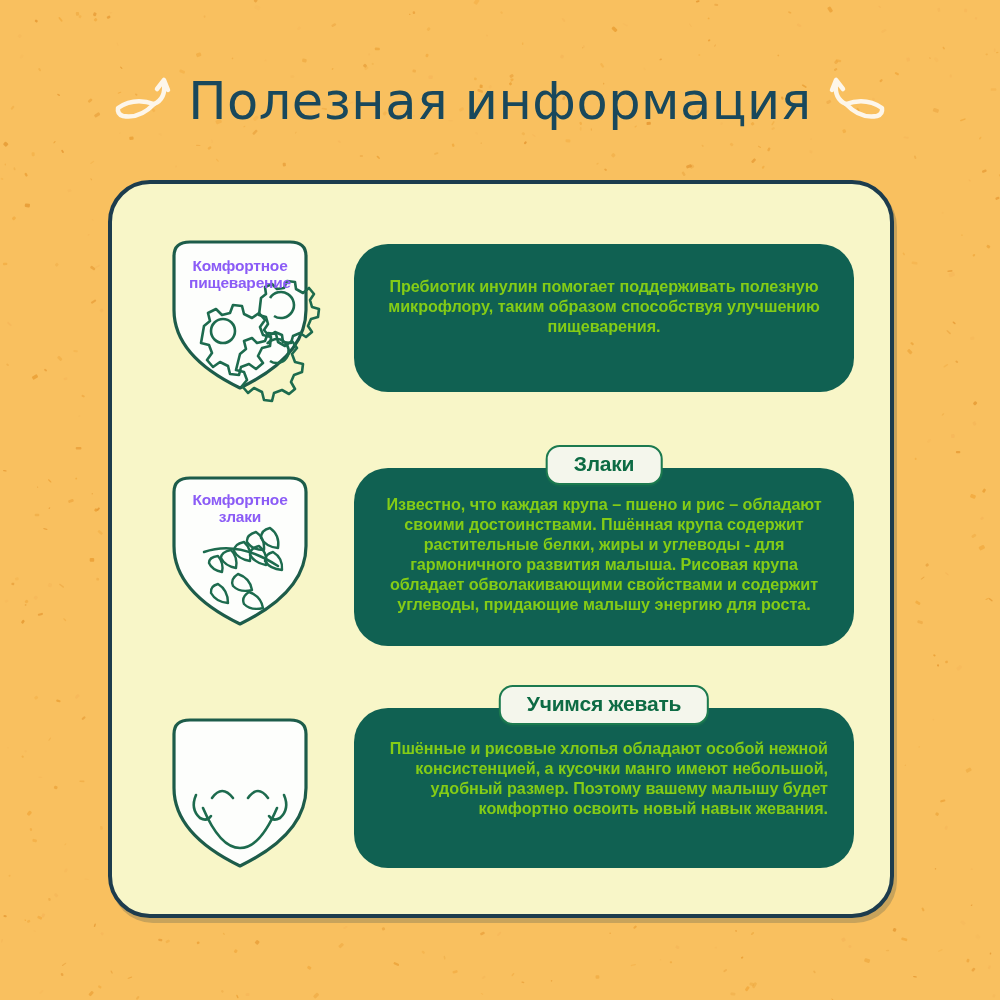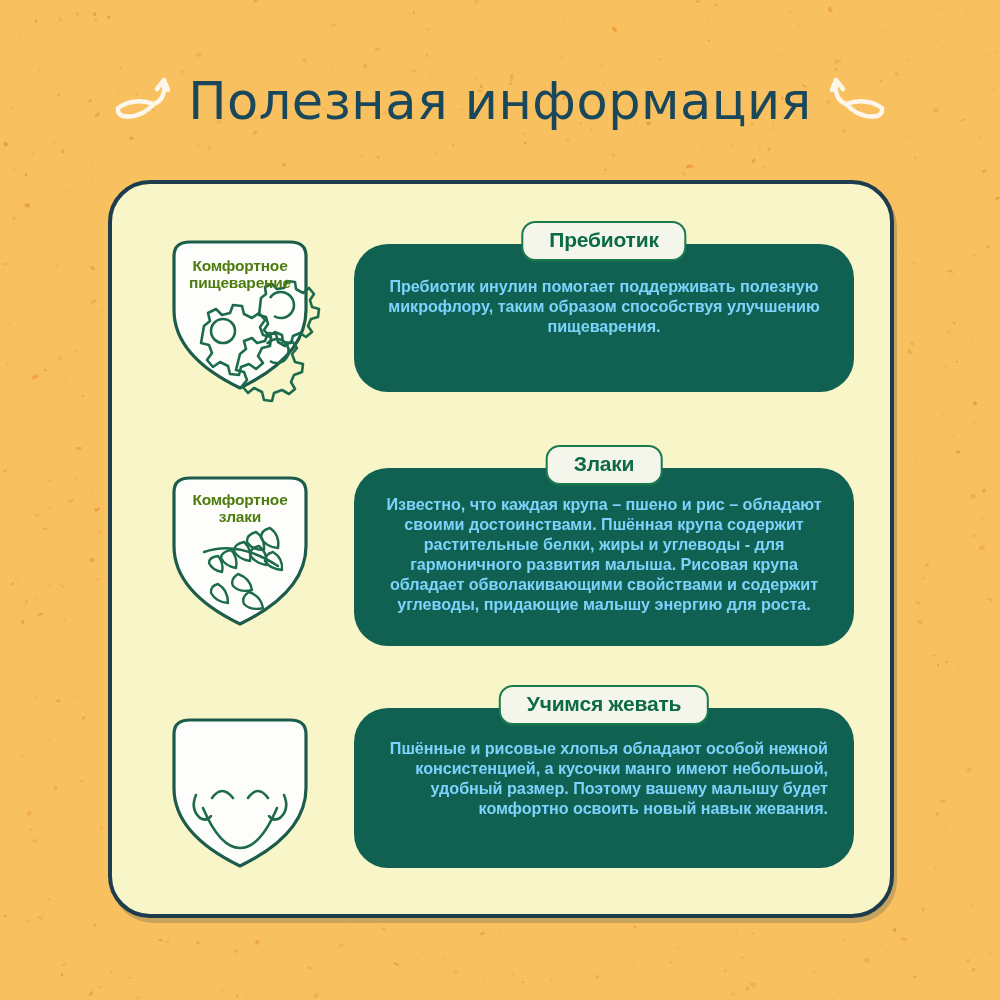--- a/index.html
+++ b/index.html
@@ -82,21 +82,21 @@
     left: 48px;
     width: 160px;
   }
   .badge svg { display: block; overflow: visible; }
 
   .badge-label {
     position: absolute;
     left: 0;
     width: 160px;
     text-align: center;
-    color: #4d7c0f;
+    color: #8b5cf6;
     font-weight: bold;
     font-size: 15.5px;
     line-height: 1.08;
     letter-spacing: -0.2px;
     pointer-events: none;
   }
 
   
   .card-wrap {
     position: absolute;
@@ -111,21 +111,21 @@
     width: 100%;
     color: #ffffff;
     text-align: center;
     font-weight: bold;
   }
 
   .card-body {
     font-size: 16.2px;
     line-height: 1.235;
     letter-spacing: -0.05px;
-    color: #7dd3fc;
+    color: #84cc16;
     padding: 0 26px;
   }
 
   
   .pill {
     position: absolute;
     top: -23px;
     left: 50%;
     transform: translateX(-50%);
     background: #f4f6ec;
@@ -563,21 +563,20 @@
         </g>
       </svg>
       <div class="badge-label" style="top:28px;">
         <span>Комфортное</span><br>
         <span>пищеварение</span>
       </div>
     </div>
 
     <div class="card-wrap" style="top:42px;">
       <div class="card c1">
-        <div class="pill">Пребиотик</div>
         <div class="card-body">Пребиотик инулин помогает поддерживать полезную микрофлору, таким образом способствуя улучшению пищеварения.</div>
       </div>
     </div>
   </div>
 
   <div class="info-block block-2">
 
     <div class="badge" style="top:32px;">
       <svg width="160" height="168" viewBox="0 0 160 168">
         <path d="M14 26 Q14 12 30 12 L130 12 Q146 12 146 26 L146 80

